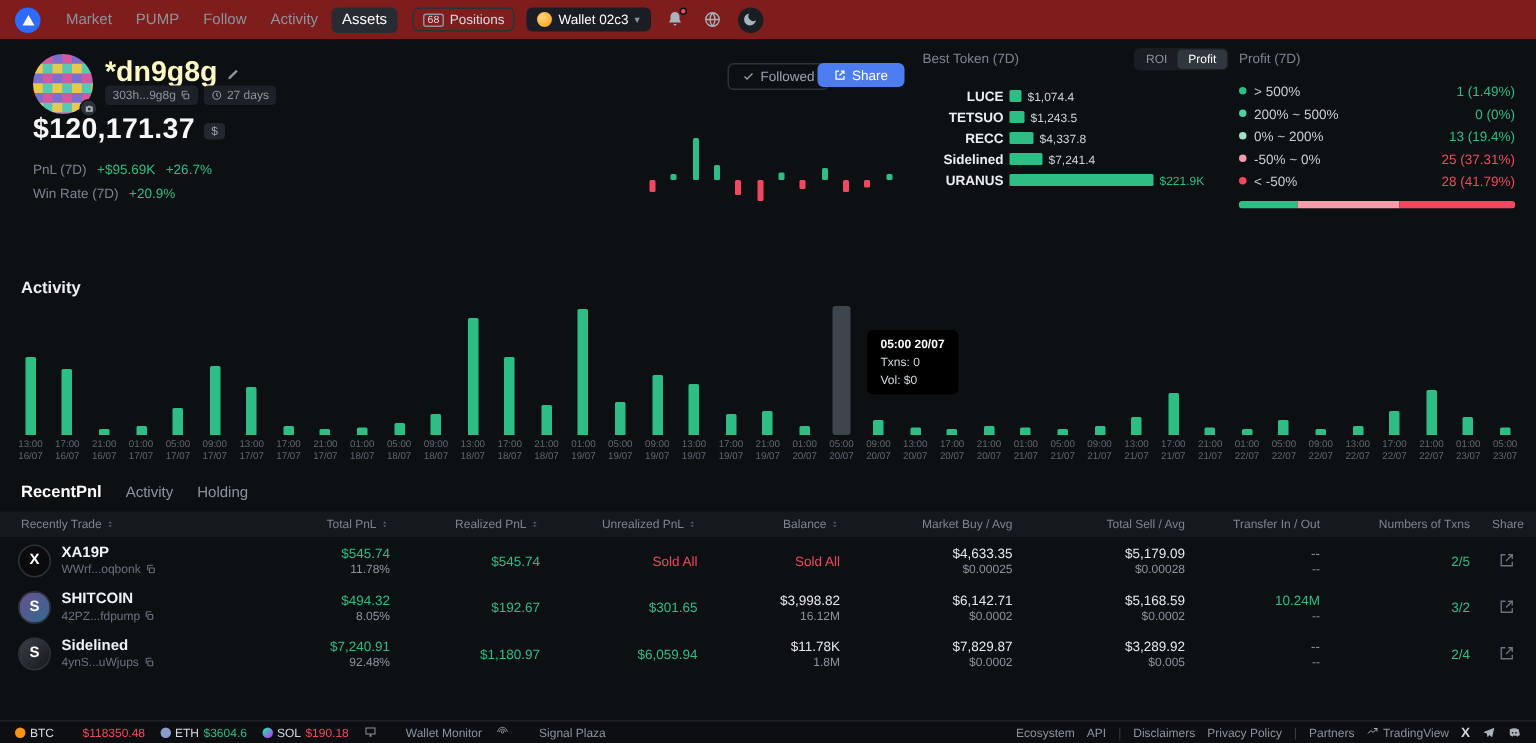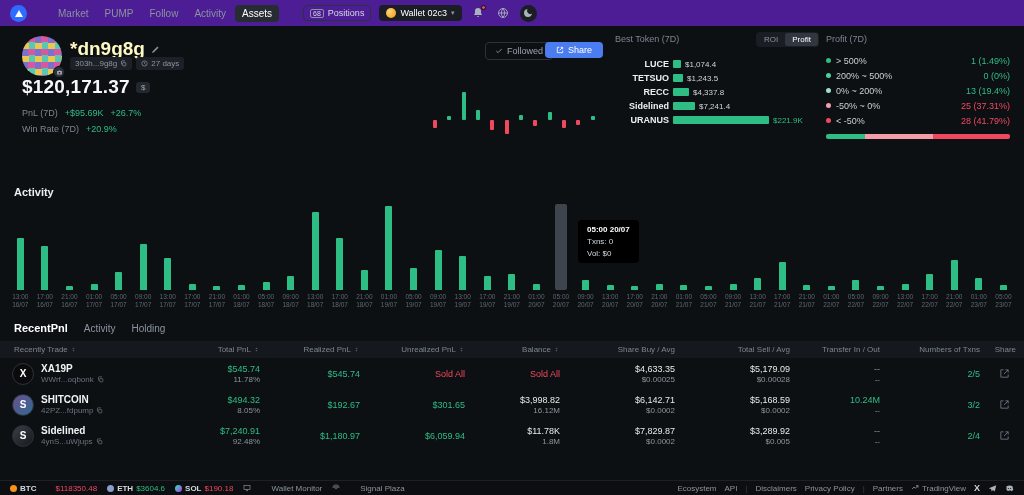--- a/index.html
+++ b/index.html
@@ -1,20 +1,20 @@
 <!DOCTYPE html>
 <html><head>
 <meta charset="utf-8">
 <style>
   *{box-sizing:border-box;margin:0;padding:0}
   html,body{width:1024px;height:495px;overflow:hidden}
   body{background:#0d1013;color:#e6e9ec;font-family:"Liberation Sans",sans-serif;position:relative;font-size:10px}
 
   
-  .navbar{display:flex;align-items:center;height:26px;padding:0 10px;gap:24px;background:#4c1d95}
+  .navbar{display:flex;align-items:center;height:26px;padding:0 10px;gap:10px;background:#7f1d1d}
   .logo{width:17px;height:17px;border-radius:50%;background:#2e6bff;display:flex;align-items:center;justify-content:center;flex:none}
   .logo-shape{width:0;height:0;border-left:4px solid transparent;border-right:4px solid transparent;border-bottom:7px solid #fff}
   .nav-items{display:flex;gap:2px;align-items:center}
   .nav-item{color:#8b949e;font-size:10px;padding:3px 7px;border-radius:4px;cursor:pointer;white-space:nowrap}
   .nav-item.active{background:#272c33;color:#fff}
   .search{margin:0 auto;display:flex;align-items:center;background:#1a1e24;border-radius:9px;height:17px;width:170px;padding:0 8px;gap:5px}
   .search svg{width:9px;height:9px;stroke:#6b7280;flex:none}
   .search input{background:none;border:none;outline:none;color:#aab2bc;font-size:8.5px;width:100%;font-family:inherit}
   .search input::placeholder{color:#646c76}
   .nav-right{display:flex;align-items:center;gap:8px}
@@ -124,21 +124,21 @@
   .l1{font-size:9px}
   .l2{font-size:8px;color:#8b949e;margin-top:1px}
   .c-share{display:flex;justify-content:flex-end;padding-right:14px}
   .c-share svg{width:11px;height:11px;stroke:#6b7280;fill:none;cursor:pointer}
 
   
   .footer{position:absolute;left:0;right:0;bottom:0;height:15px;background:#0c0e11;border-top:1px solid #1d2127;display:flex;align-items:center;padding:0 10px;font-size:8px;color:#8b949e}
   .f-left{display:flex;align-items:center;gap:10px}
   .ticker{display:flex;gap:3px;align-items:center;cursor:pointer}
   .ticker .dot{width:7px;height:7px;border-radius:50%;flex:none}
-  .ticker .sym{color:#d7dce1;font-weight:bold}
+  .ticker .sym{color:#d7dce1;font-weight:normal}
   .f-tool{display:flex;gap:20px;cursor:pointer}
   .f-tool svg{width:8px;height:8px;stroke:#8b949e;fill:none}
   .f-right{margin-left:auto;display:flex;gap:8px;align-items:center}
   .f-sep{color:#3a4048}
   .f-link{cursor:pointer}
   .f-tv{display:flex;align-items:center;gap:3px;cursor:pointer}
   .f-tv svg{width:8px;height:8px;stroke:#aab2bc;fill:none}
   .f-soc{cursor:pointer;display:flex;align-items:center;color:#aab2bc}
   .f-soc svg{width:9px;height:9px;fill:#aab2bc}
   .f-x{font-weight:900;font-size:9px;color:#cfd5da}
@@ -687,21 +687,21 @@
           <path d="M8 10l4-5 4 5zM8 14l4 5 4-5z"></path>
         </svg>
       </div>
       <div class="th">
         <span>Balance</span>
         <svg viewBox="0 0 24 24">
           <path d="M8 10l4-5 4 5zM8 14l4 5 4-5z"></path>
         </svg>
       </div>
       <div class="th">
-        <span>Share Buy / Avg</span>
+        <span>Market Buy / Avg</span>
       </div>
       <div class="th">
         <span>Total Sell / Avg</span>
       </div>
       <div class="th">
         <span>Transfer In / Out</span>
       </div>
       <div class="th">
         <span>Numbers of Txns</span>
       </div>

